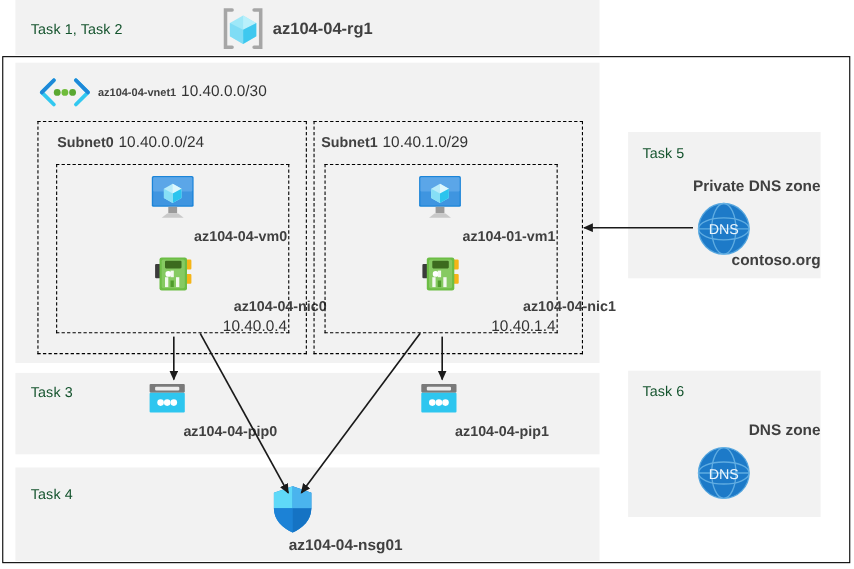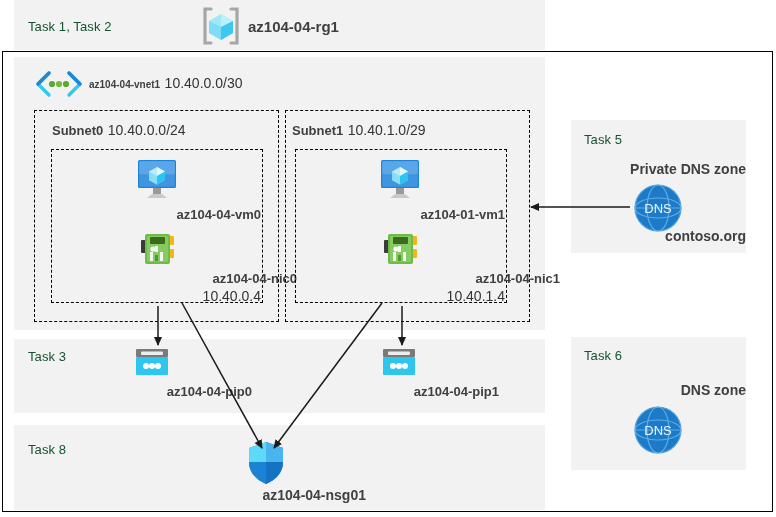--- a/index.html
+++ b/index.html
@@ -164,21 +164,21 @@
     <rect x="2" y="10" width="32" height="18" rx="1" fill="#2ec6ef"></rect>
     <circle cx="12" cy="19" r="3" fill="#ffffff"></circle>
     <circle cx="18" cy="19" r="3" fill="#ffffff"></circle>
     <circle cx="24" cy="19" r="3" fill="#ffffff"></circle>
   </svg>
 </div>
 <div class="abs boldname centerlbl" style="left:299px;top:384px;width:200px;">az104-04-pip1</div>
 
 <div class="abs panel" style="left:14px;top:425px;width:531px;height:85px;"></div>
 
-<div class="abs tasklbl" style="left:28px;top:442px;">Task 8</div>
+<div class="abs tasklbl" style="left:28px;top:442px;">Task 4</div>
 
 <div class="abs" style="left:246px;top:440px;">
   <svg width="40" height="46" viewBox="0 0 40 46">
     <path d="M20 2 L37 8 L37 22 C37 33 29 40 20 44 C11 40 3 33 3 22 L3 8 Z" fill="#1e88d8"></path>
     <path d="M20 2 L37 8 L37 22 C37 33 29 40 20 44 L20 2 Z" fill="#3a97e0"></path>
     <path d="M20 2 L3 8 L3 22 L20 22 Z" fill="#5fd9f8"></path>
     <path d="M20 2 L37 8 L37 22 L20 22 Z" fill="#4ab4ee"></path>
     <path d="M3 22 L20 22 L20 44 C11 40 3 33 3 22 Z" fill="#1c82d6"></path>
     <path d="M20 22 L37 22 C37 33 29 40 20 44 Z" fill="#1573c4"></path>
   </svg>

